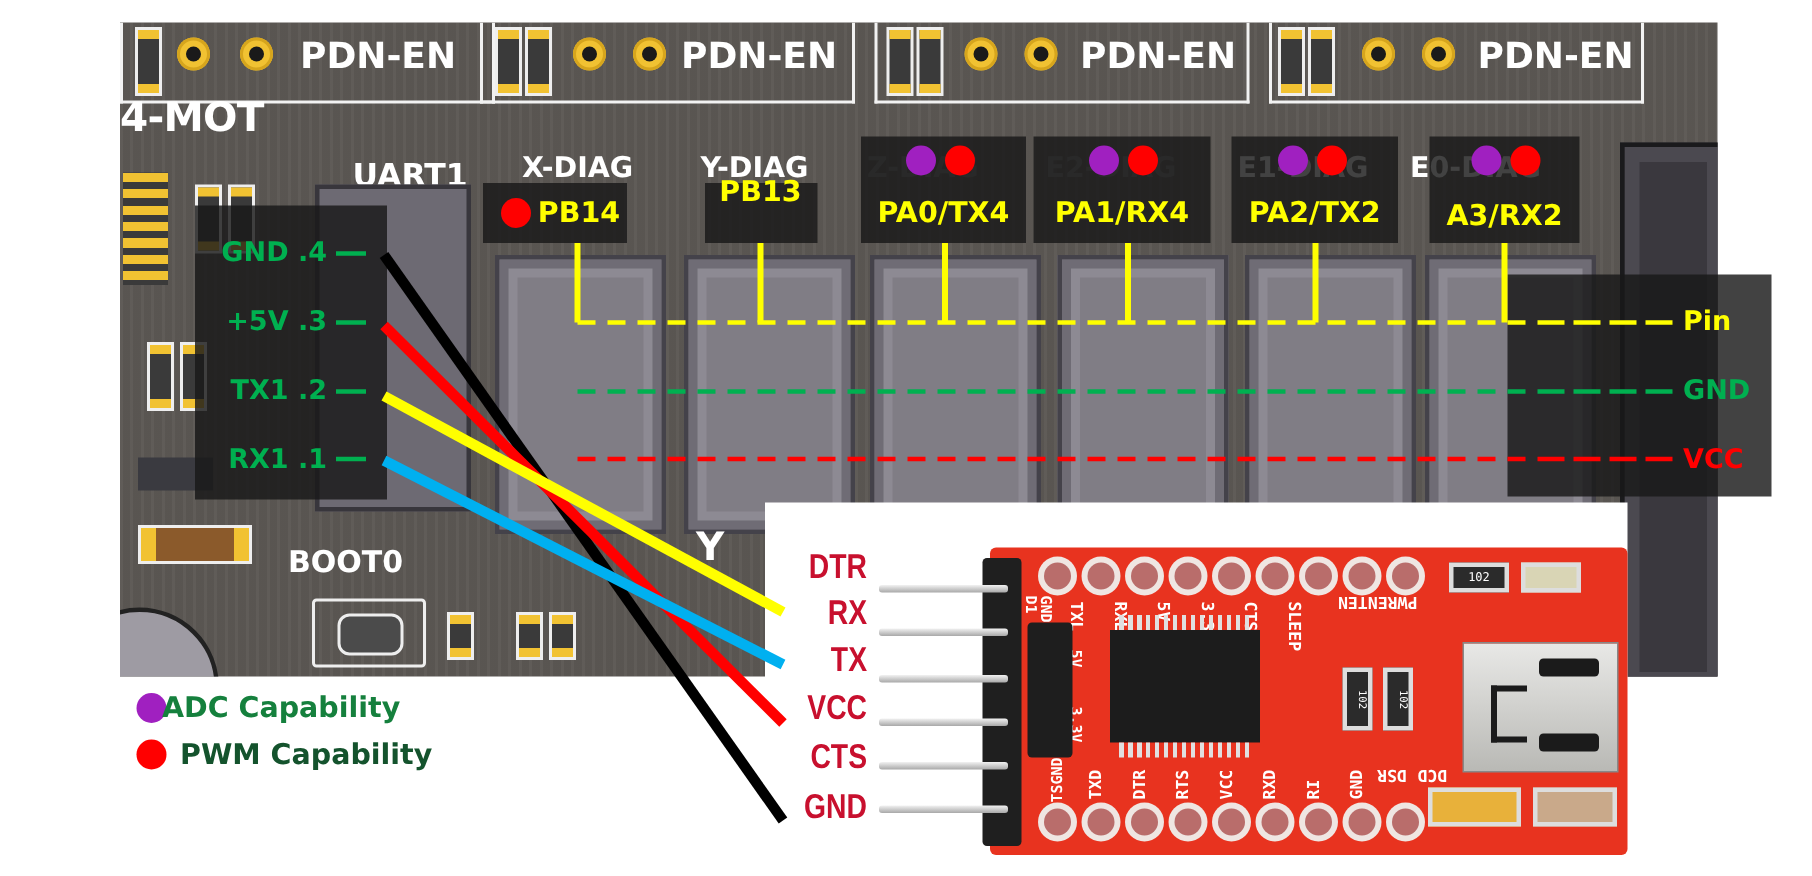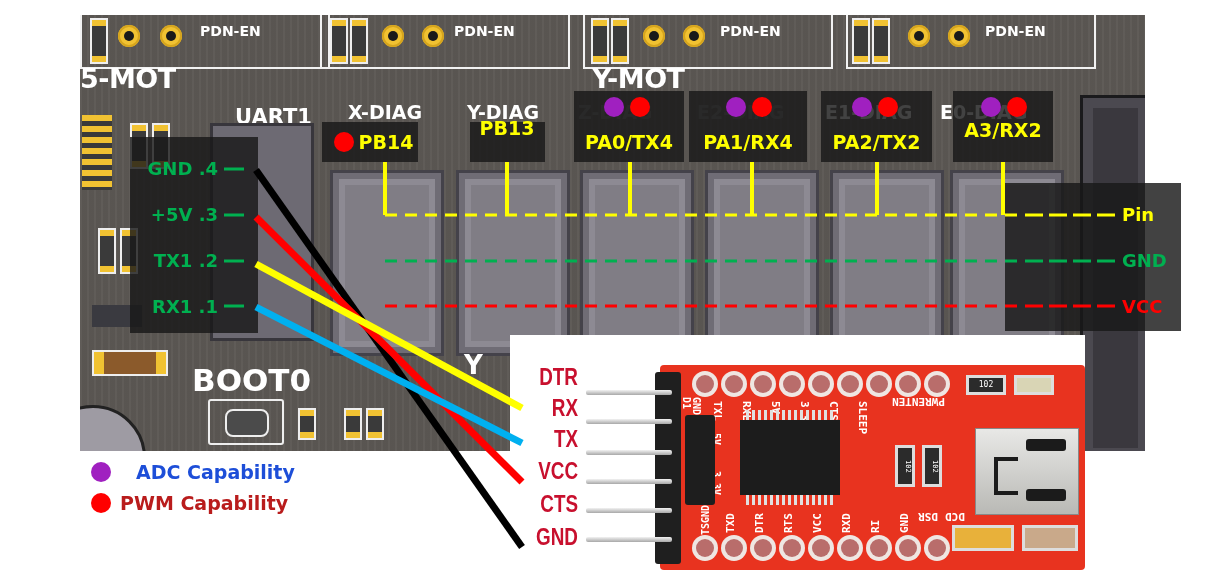--- a/index.html
+++ b/index.html
@@ -3,21 +3,21 @@
 <meta charset="utf-8">
 <style>
   html,body{margin:0;padding:0;background:#ffffff;}
   body{width:1208px;height:584px;position:relative;overflow:hidden;font-family:"DejaVu Sans","Liberation Sans",sans-serif;}
   #stage{position:absolute;left:0;top:0;width:1208px;height:584px;}
   .pcb{position:absolute;left:80px;top:15px;width:1065px;height:436px;background:#5c5854;overflow:hidden;}
   .pcb-grain{position:absolute;inset:0;background:
      repeating-linear-gradient(90deg, rgba(255,255,255,0.025) 0 2px, rgba(0,0,0,0.03) 2px 7px);}
   .silk{position:absolute;color:#ffffff;font-weight:bold;font-family:"DejaVu Sans",sans-serif;white-space:nowrap;}
   .mot-label{font-size:27px;letter-spacing:-0.5px;}
-  .pdn-label{font-size:14px;}
+  .pdn-label{font-size:24px;}
   .diag-label{font-size:19px;}
   .outline{position:absolute;border:2px solid #f2f2f2;}
   .pad{position:absolute;width:22px;height:22px;border-radius:50%;background:#f1c232;box-shadow:inset 0 0 0 2px #d6a51d;}
   .pad::after{content:"";position:absolute;left:6px;top:6px;width:10px;height:10px;border-radius:50%;background:#1a1a1a;}
   .smd{position:absolute;width:14px;height:30px;background:#3a3a3a;border-top:6px solid #f1c232;border-bottom:6px solid #f1c232;box-shadow:0 0 0 2px #eeeeee;}
   .connector{position:absolute;background:#807d85;border:3px solid #44424a;box-shadow:inset 0 0 0 6px #6f6c75, inset 0 0 0 12px #8d8a93;}
   .uart-conn{position:absolute;background:#6d6a73;border:3px solid #38363c;}
   .overlay{position:absolute;background:rgba(25,25,25,0.82);}
   .pin-label{position:absolute;color:#ffff00;font-weight:bold;font-size:19px;font-family:"DejaVu Sans",sans-serif;white-space:nowrap;text-align:center;}
   .uart-pin-label{position:absolute;color:#00b050;font-weight:bold;font-size:18px;font-family:"DejaVu Sans",sans-serif;white-space:nowrap;text-align:right;}
@@ -40,36 +40,35 @@
 <div id="stage">
 
   <div class="pcb">
     <div class="pcb-grain"></div>
 
     <div class="outline" style="left:0;top:0;width:246px;height:52px;border-top:none;"></div>
     <div class="smd" style="left:12px;top:5px;"></div>
     <div class="pad" style="left:38px;top:10px;"></div>
     <div class="pad" style="left:80px;top:10px;"></div>
     <div class="silk pdn-label" style="left:120px;top:8px;">PDN-EN</div>
-    <div class="silk mot-label" style="left:0;top:48px;">5-MOT</div>
+    <div class="silk mot-label" style="left:0;top:48px;">4-MOT</div>
 
     <div class="outline" style="left:240px;top:0;width:246px;height:52px;border-top:none;"></div>
     <div class="smd" style="left:252px;top:5px;"></div>
     <div class="smd" style="left:272px;top:5px;"></div>
     <div class="pad" style="left:302px;top:10px;"></div>
     <div class="pad" style="left:342px;top:10px;"></div>
     <div class="silk pdn-label" style="left:374px;top:8px;">PDN-EN</div>
 
     <div class="outline" style="left:503px;top:0;width:246px;height:52px;border-top:none;"></div>
     <div class="smd" style="left:513px;top:5px;"></div>
     <div class="smd" style="left:533px;top:5px;"></div>
     <div class="pad" style="left:563px;top:10px;"></div>
     <div class="pad" style="left:603px;top:10px;"></div>
     <div class="silk pdn-label" style="left:640px;top:8px;">PDN-EN</div>
-    <div class="silk mot-label" style="left:512px;top:48px;">Y-MOT</div>
 
     <div class="outline" style="left:766px;top:0;width:246px;height:52px;border-top:none;"></div>
     <div class="smd" style="left:774px;top:5px;"></div>
     <div class="smd" style="left:794px;top:5px;"></div>
     <div class="pad" style="left:828px;top:10px;"></div>
     <div class="pad" style="left:868px;top:10px;"></div>
     <div class="silk pdn-label" style="left:905px;top:8px;">PDN-EN</div>
 
     <div style="position:absolute;left:2px;top:100px;width:30px;height:75px;background:repeating-linear-gradient(#f1c232 0 6px,#3a3a3a 6px 11px);"></div>
     <div class="smd" style="left:52px;top:110px;"></div>
@@ -92,21 +91,21 @@
 
     <div class="connector" style="left:250px;top:155px;width:108px;height:180px;"></div>
     <div class="connector" style="left:376px;top:155px;width:108px;height:180px;"></div>
     <div class="connector" style="left:500px;top:155px;width:108px;height:180px;"></div>
     <div class="connector" style="left:625px;top:155px;width:108px;height:180px;"></div>
     <div class="connector" style="left:750px;top:155px;width:108px;height:180px;"></div>
     <div class="connector" style="left:870px;top:155px;width:108px;height:180px;"></div>
 
     <div style="position:absolute;left:1000px;top:80px;width:65px;height:360px;background:#3a383e;border:3px solid #1a1a1c;box-shadow:inset 0 0 0 10px #4b4950;"></div>
 
-    <div class="silk" style="left:112px;top:347px;font-size:31px;">BOOT0</div>
+    <div class="silk" style="left:112px;top:347px;font-size:20px;">BOOT0</div>
     <div style="position:absolute;left:128px;top:384px;width:72px;height:42px;border:2px solid #eee;border-radius:3px;">
       <div style="position:absolute;left:15px;top:8px;width:40px;height:24px;border:2px solid #eee;border-radius:8px;background:#4b4b4b;"></div>
     </div>
     <div class="smd" style="left:220px;top:395px;height:16px;"></div>
     <div class="smd" style="left:266px;top:395px;height:16px;"></div>
     <div class="smd" style="left:288px;top:395px;height:16px;"></div>
     <div class="silk" style="left:384px;top:335px;font-size:26px;">Y</div>
   </div>
 
   <div class="overlay" style="left:130px;top:137px;width:128px;height:196px;"></div>
@@ -126,21 +125,21 @@
   <div class="dot" style="left:852px;top:97px;background:#a020c0;"></div>
   <div class="dot" style="left:878px;top:97px;background:#ff0000;"></div>
   <div class="dot" style="left:981px;top:97px;background:#a020c0;"></div>
   <div class="dot" style="left:1007px;top:97px;background:#ff0000;"></div>
 
   <div class="pin-label" style="left:356px;top:131px;width:60px;">PB14</div>
   <div class="pin-label" style="left:472px;top:117px;width:70px;">PB13</div>
   <div class="pin-label" style="left:576px;top:131px;width:106px;">PA0/TX4</div>
   <div class="pin-label" style="left:692px;top:131px;width:112px;">PA1/RX4</div>
   <div class="pin-label" style="left:823px;top:131px;width:107px;">PA2/TX2</div>
-  <div class="pin-label" style="left:956px;top:119px;width:94px;">A3/RX2</div>
+  <div class="pin-label" style="left:956px;top:133px;width:94px;">A3/RX2</div>
 
   <div class="uart-pin-label" style="left:120px;top:158px;width:98px;">GND .4</div>
   <div class="uart-pin-label" style="left:120px;top:204px;width:98px;">+5V .3</div>
   <div class="uart-pin-label" style="left:120px;top:250px;width:98px;">TX1 .2</div>
   <div class="uart-pin-label" style="left:120px;top:296px;width:98px;">RX1 .1</div>
 
   <div class="legend-text" style="left:1122px;top:204px;color:#ffff00;">Pin</div>
   <div class="legend-text" style="left:1122px;top:250px;color:#00b050;">GND</div>
   <div class="legend-text" style="left:1122px;top:296px;color:#ff0000;">VCC</div>
 
@@ -222,23 +221,23 @@
   <div class="header-pin" style="left:586px;top:537px;width:86px;"></div>
 
   <div class="ftdi-label" style="left:480px;top:364px;width:98px;">DTR</div>
   <div class="ftdi-label" style="left:480px;top:395px;width:98px;">RX</div>
   <div class="ftdi-label" style="left:480px;top:426px;width:98px;">TX</div>
   <div class="ftdi-label" style="left:480px;top:458px;width:98px;">VCC</div>
   <div class="ftdi-label" style="left:480px;top:491px;width:98px;">CTS</div>
   <div class="ftdi-label" style="left:480px;top:524px;width:98px;">GND</div>
 
   <div class="dot" style="left:91px;top:462px;background:#a020c0;"></div>
-  <div class="cap-text" style="left:136px;top:461px;color:#1d4ed8;">ADC Capability</div>
+  <div class="cap-text" style="left:108px;top:461px;color:#15803d;">ADC Capability</div>
   <div class="dot" style="left:91px;top:493px;background:#ff0000;"></div>
-  <div class="cap-text" style="left:120px;top:492px;color:#b91c1c;">PWM Capability</div>
+  <div class="cap-text" style="left:120px;top:492px;color:#14532d;">PWM Capability</div>
 
   <svg id="lines" width="1208" height="584">
       <line x1="385" y1="162" x2="385" y2="215" stroke="#ffff00" stroke-width="4"></line>
       <line x1="507" y1="162" x2="507" y2="215" stroke="#ffff00" stroke-width="4"></line>
       <line x1="630" y1="162" x2="630" y2="215" stroke="#ffff00" stroke-width="4"></line>
       <line x1="752" y1="162" x2="752" y2="215" stroke="#ffff00" stroke-width="4"></line>
       <line x1="877" y1="162" x2="877" y2="215" stroke="#ffff00" stroke-width="4"></line>
       <line x1="1003" y1="162" x2="1003" y2="215" stroke="#ffff00" stroke-width="4"></line>
       <line x1="385" y1="215" x2="1025" y2="215" stroke="#ffff00" stroke-width="3" stroke-dasharray="12 8"></line>
       <line x1="385" y1="261" x2="1025" y2="261" stroke="#00b050" stroke-width="3" stroke-dasharray="12 8"></line>

